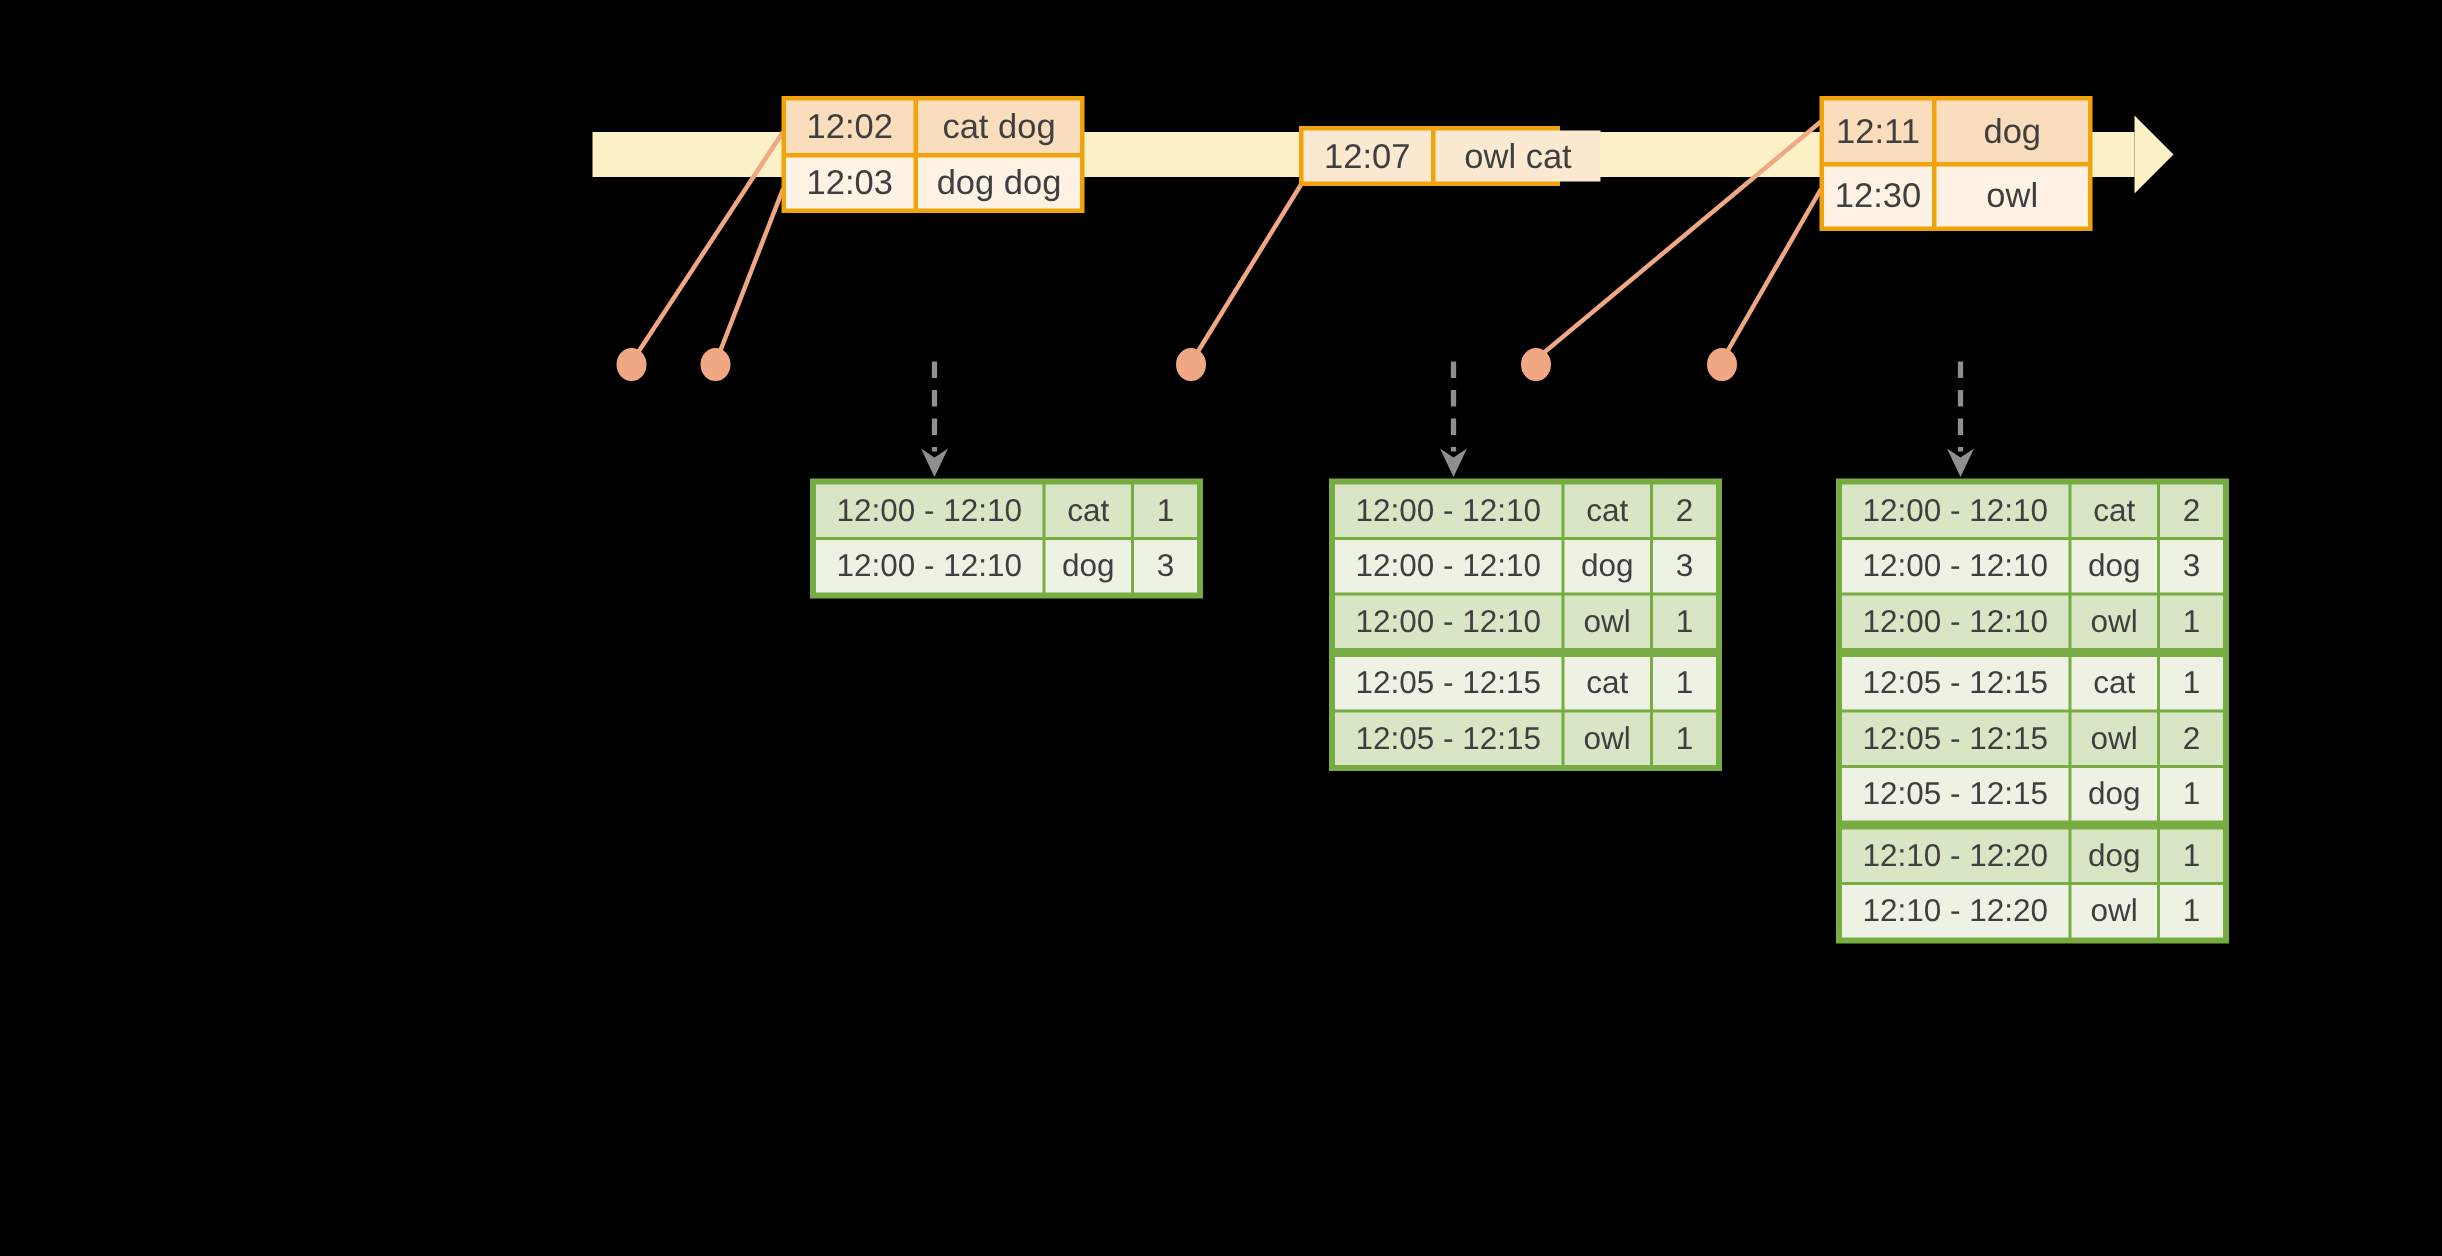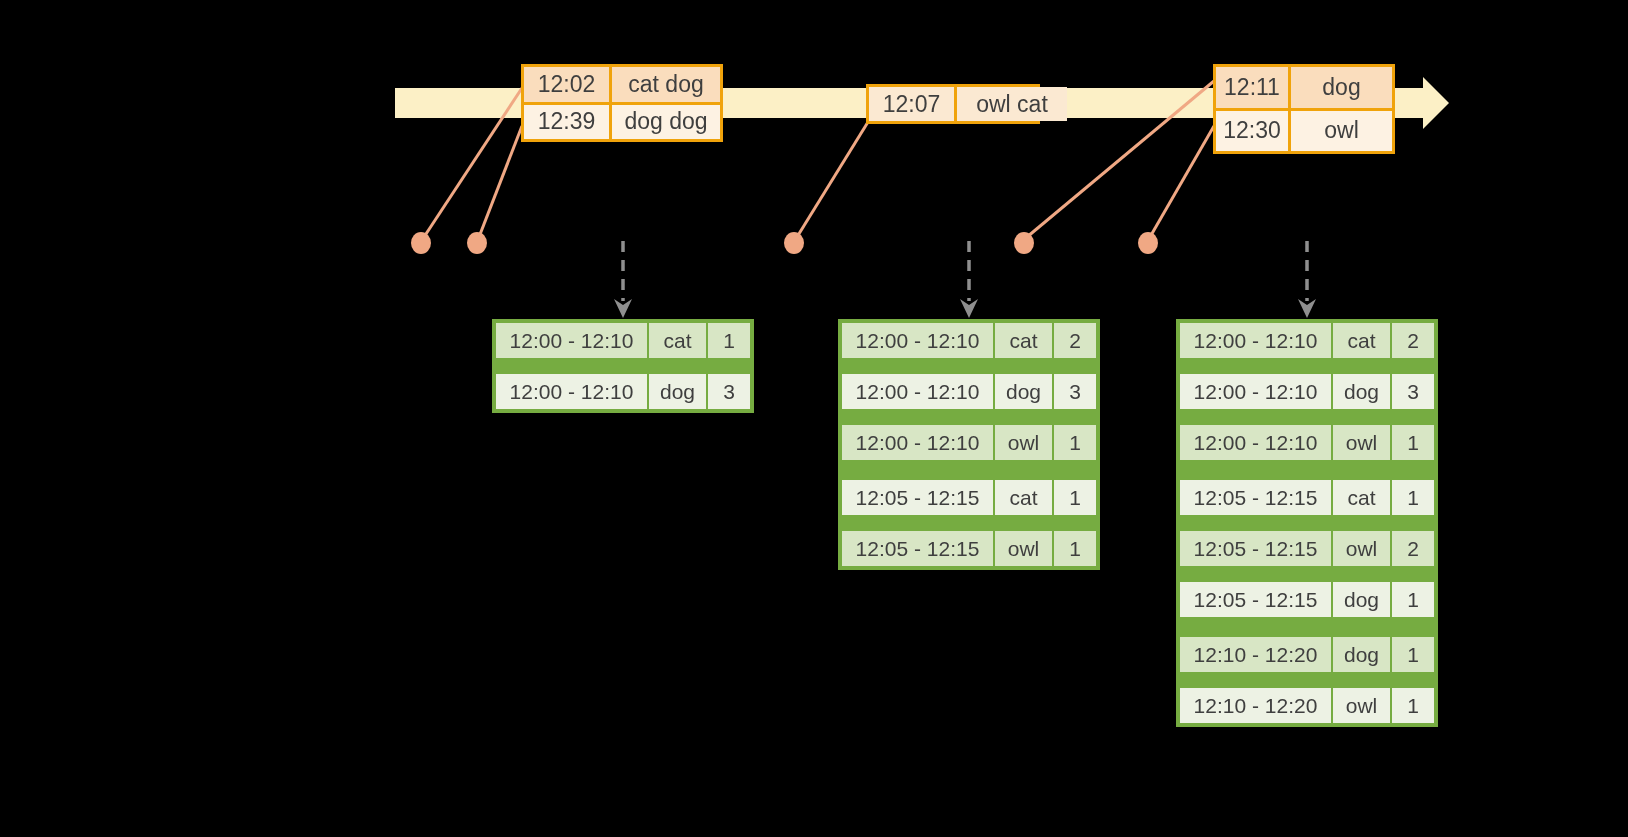--- a/index.html
+++ b/index.html
@@ -15,22 +15,22 @@
   
   .overlay{position:absolute;left:0;top:0;width:1628px;height:837px;}
   
   .etable{position:absolute;display:grid;gap:3px;padding:3px;background:#F0A30B;
     box-sizing:border-box;font-size:23px;}
   .ecell{display:flex;align-items:center;justify-content:center;line-height:1;}
   .ecell.dark{background:#FADDBD;}
   .ecell.light{background:#FDF2E3;}
   .ecell.mid{background:#FBE9D2;}
   
-  .gtable{position:absolute;display:flex;flex-direction:column;gap:16px;padding:4px;
-    background:#76AC41;box-sizing:content-box;font-size:21px;}
+  .gtable{position:absolute;display:flex;flex-direction:column;gap:2px;padding:4px;
+    background:#76AC41;box-sizing:content-box;font-size:21px;margin-left:48px;}
   .grow{display:grid;grid-template-columns:151px 57px 42px;gap:2px;height:35px;}
   .grow.gsep{margin-top:4px;}
   .gcell{display:flex;align-items:center;justify-content:center;line-height:1;}
   .grow.dark .gcell{background:#D8E6C5;}
   .grow.light .gcell{background:#EDF2E4;}
 </style>
 </head>
 <body>
 
 <div class="canvas">
@@ -62,21 +62,21 @@
     </g>
     <g>
       <line x1="1307" y1="241" x2="1307" y2="301" stroke="#8F8F8F" stroke-width="3.5" stroke-dasharray="11 8"></line>
       <polygon points="1298,299 1307,305 1316,299 1307,318" fill="#8F8F8F"></polygon>
     </g>
   </svg>
 
   <div class="etable" style="left:521px;top:64px;width:202px;height:78px;grid-template-columns:85px 108px;">
     <div class="ecell dark">12:02</div>
     <div class="ecell dark">cat dog</div>
-    <div class="ecell light">12:39</div>
+    <div class="ecell light">12:03</div>
     <div class="ecell light">dog dog</div>
   </div>
 
   <div class="etable" style="left:866px;top:84px;width:174px;height:40px;grid-template-columns:85px 110px;">
     <div class="ecell mid">12:07</div>
     <div class="ecell mid">owl cat</div>
   </div>
 
   <div class="etable" style="left:1213px;top:64px;width:182px;height:90px;grid-template-columns:72px 101px;">
     <div class="ecell dark">12:11</div>

